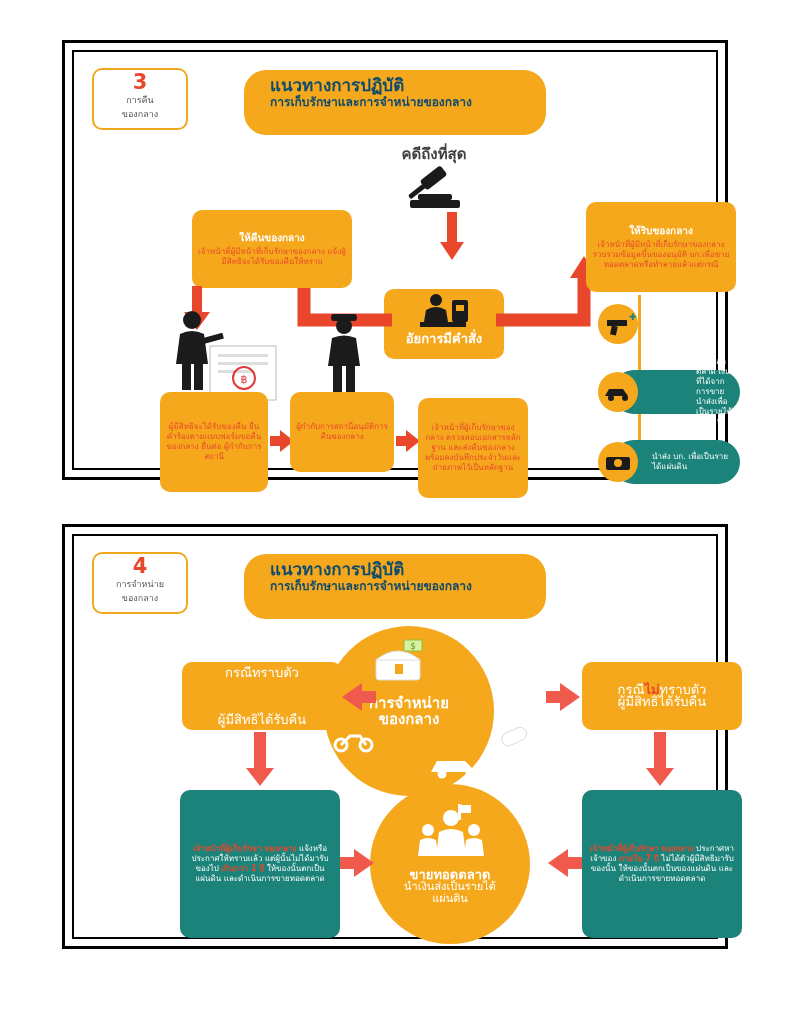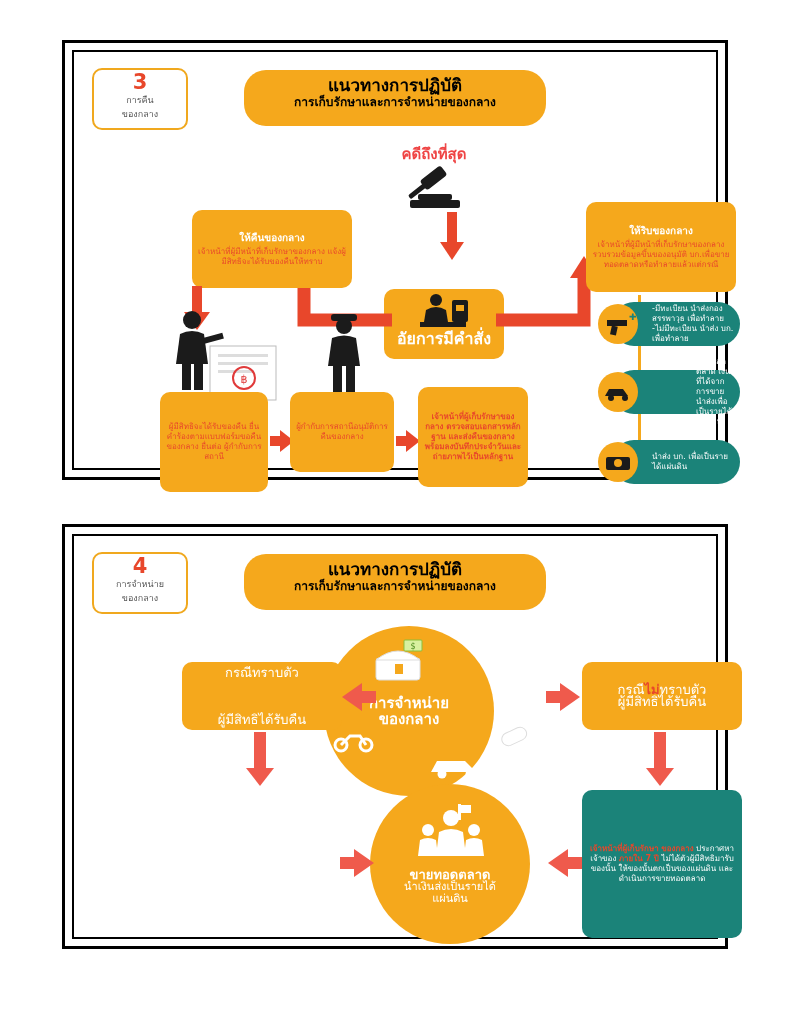--- a/index.html
+++ b/index.html
@@ -47,23 +47,23 @@
     color: #555;
     font-size: 9px;
     line-height: 11px;
     margin-top: 3px;
   }
 
   .title-pill {
     position: absolute;
     border-radius: 22px;
     background: #f5a81c;
-    color: #000000;
-    text-align: center;
-    padding: 5px 26px 16px;
+    color: #0c4a6e;
+    text-align: left;
+    padding: 5px 26px 25px;
   }
   .title-pill .t1 { font-size: 17px; font-weight: bold; line-height: 20px; }
   .title-pill .t2 { font-size: 12px; font-weight: bold; line-height: 15px; }
 
   
   .box {
     position: absolute;
     border-radius: 10px;
     color: #fff;
     text-align: center;
@@ -78,21 +78,21 @@
   .circle { border-radius: 50%; }
 
   
   .arrow { position: absolute; }
 
   .txt-red { color: #e8472b; }
   .txt-white { color: #fff; }
 
   .small { font-size: 8px; line-height: 10px; }
   .mid { font-size: 10px; line-height: 12px; }
-  .big { font-size: 16px; line-height: 16px; font-weight: bold; }
+  .big { font-size: 13px; line-height: 16px; font-weight: bold; }
   .bold { font-weight: bold; }
 
   .person { position: absolute; }
   svg { display: block; overflow: visible; }
 </style>
 </head>
 <body>
 
 <div class="slide" id="slide3">
   <div class="slide-inner">
@@ -101,21 +101,21 @@
       <div class="n">3</div>
       <div class="sub">การคืน</div>
       <div class="sub">ของกลาง</div>
     </div>
 
     <div class="title-pill" style="left:170px; top:18px; width:302px;">
       <div class="t1">แนวทางการปฏิบัติ</div>
       <div class="t2">การเก็บรักษาและการจำหน่ายของกลาง</div>
     </div>
 
-    <div style="position:absolute; left:295px; top:90px; width:130px; text-align:center; color:#ef4444; font-size:15px; font-weight:bold;">คดีถึงที่สุด</div>
+    <div style="position:absolute; left:295px; top:90px; width:130px; text-align:center; color:#404040; font-size:15px; font-weight:bold;">คดีถึงที่สุด</div>
 
     <div class="person" style="left:330px; top:112px;">
       <svg width="62" height="48" viewBox="0 0 62 48">
         <rect x="6" y="36" width="50" height="8" rx="2" fill="#1b1b1b"></rect>
         <rect x="14" y="30" width="34" height="6" rx="2" fill="#1b1b1b"></rect>
         <g transform="rotate(-38 34 18)">
           <rect x="20" y="6" width="26" height="12" rx="3" fill="#1b1b1b"></rect>
           <rect x="2" y="10" width="22" height="5" rx="2" fill="#1b1b1b"></rect>
         </g>
       </svg>
@@ -217,30 +217,26 @@
       <span class="small txt-red">ผู้กำกับการสถานีอนุมัติการคืนของกลาง</span>
     </div>
 
     <div class="arrow" style="left:322px; top:378px;">
       <svg width="24" height="22">
           <rect x="0" y="6" width="14" height="10" fill="#e8472b"></rect>
           <polygon points="10,0 24,11 10,22" fill="#e8472b"></polygon>
         </svg>
     </div>
 
-    <div class="box orange" style="left:344px; top:335px; width:110px; height:100px;font-weight:bold;">
+    <div class="box orange" style="left:344px; top:346px; width:110px; height:100px;">
       <span class="small txt-red">เจ้าหน้าที่ผู้เก็บรักษาของกลาง ตรวจสอบเอกสารหลักฐาน และส่งคืนของกลาง พร้อมลงบันทึกประจำวันและถ่ายภาพไว้เป็นหลักฐาน</span>
     </div>
 
     <div style="position:absolute; left:564px; top:243px; width:3px; height:180px; background:#f5a81c;"></div>
 
-    <div class="box teal" style="left:538px; top:250px; width:128px; height:44px; border-radius:22px; flex-direction:column; align-items:flex-start; padding-left:40px;">
-      <div class="small" style="text-align:left;"><span class="txt-white">-มีทะเบียน นำส่งกองสรรพาวุธ เพื่อทำลาย</span></div>
-      <div class="small" style="text-align:left;"><span class="txt-white">-ไม่มีทะเบียน นำส่ง บก. เพื่อทำลาย</span></div>
-    </div>
     <div class="circle" style="position:absolute; left:524px; top:252px; width:40px; height:40px; background:#f5a81c;">
       <svg width="40" height="40" viewBox="0 0 40 40">
         <rect x="9" y="16" width="20" height="6" fill="#1b1b1b"></rect>
         <rect x="13" y="22" width="6" height="9" fill="#1b1b1b" transform="rotate(12 16 26)"></rect>
         <text x="31" y="16" font-size="9" fill="#1b8379">✚</text>
       </svg>
     </div>
 
     <div class="box teal" style="left:538px; top:318px; width:128px; height:44px; border-radius:22px; padding-left:40px;">
       <span class="small txt-white" style="text-align:left;margin-left:44px;">ขายทอดตลาด เงินที่ได้จากการขาย นำส่งเพื่อเป็นรายได้แผ่นดิน</span>
@@ -351,20 +347,30 @@
           <polygon points="0,36 28,36 14,54" fill="#ef5a4c"></polygon>
         </svg>
     </div>
     <div class="arrow" style="left:572px; top:196px;">
       <svg width="28" height="54">
           <rect x="8" y="0" width="12" height="38" fill="#ef5a4c"></rect>
           <polygon points="0,36 28,36 14,54" fill="#ef5a4c"></polygon>
         </svg>
     </div>
 
+    <div class="box teal" style="left:106px; top:254px; width:160px; height:148px; flex-direction:column; padding:8px;">
+      <div class="small" style="text-align:center;">
+        <span class="txt-red bold">เจ้าหน้าที่ผู้เก็บรักษา</span>
+        <span class="txt-red bold">ของกลาง</span>
+        <span class="txt-white">แจ้งหรือ</span>
+        <span class="txt-white">ประกาศให้ทราบแล้ว แต่ผู้นั้นไม่ได้มารับของไป </span>
+        <span class="txt-red bold">เกินกว่า 1 ปี</span>
+        <span class="txt-white"> ให้ของนั้นตกเป็นแผ่นดิน และดำเนินการขายทอดตลาด</span>
+      </div>
+    </div>
 
     <div class="box teal" style="left:508px; top:254px; width:160px; height:148px; flex-direction:column; padding:8px;">
       <div class="small" style="text-align:center;">
         <span class="txt-red bold">เจ้าหน้าที่ผู้เก็บรักษา</span>
         <span class="txt-red bold">ของกลาง</span>
         <span class="txt-white">ประกาศหาเจ้าของ </span>
         <span class="txt-red bold">ภายใน 7 ปี</span>
         <span class="txt-white">ไม่ได้ตัวผู้มีสิทธิมารับของนั้น ให้ของนั้นตกเป็นของแผ่นดิน และดำเนินการขายทอดตลาด</span>
       </div>
     </div>

